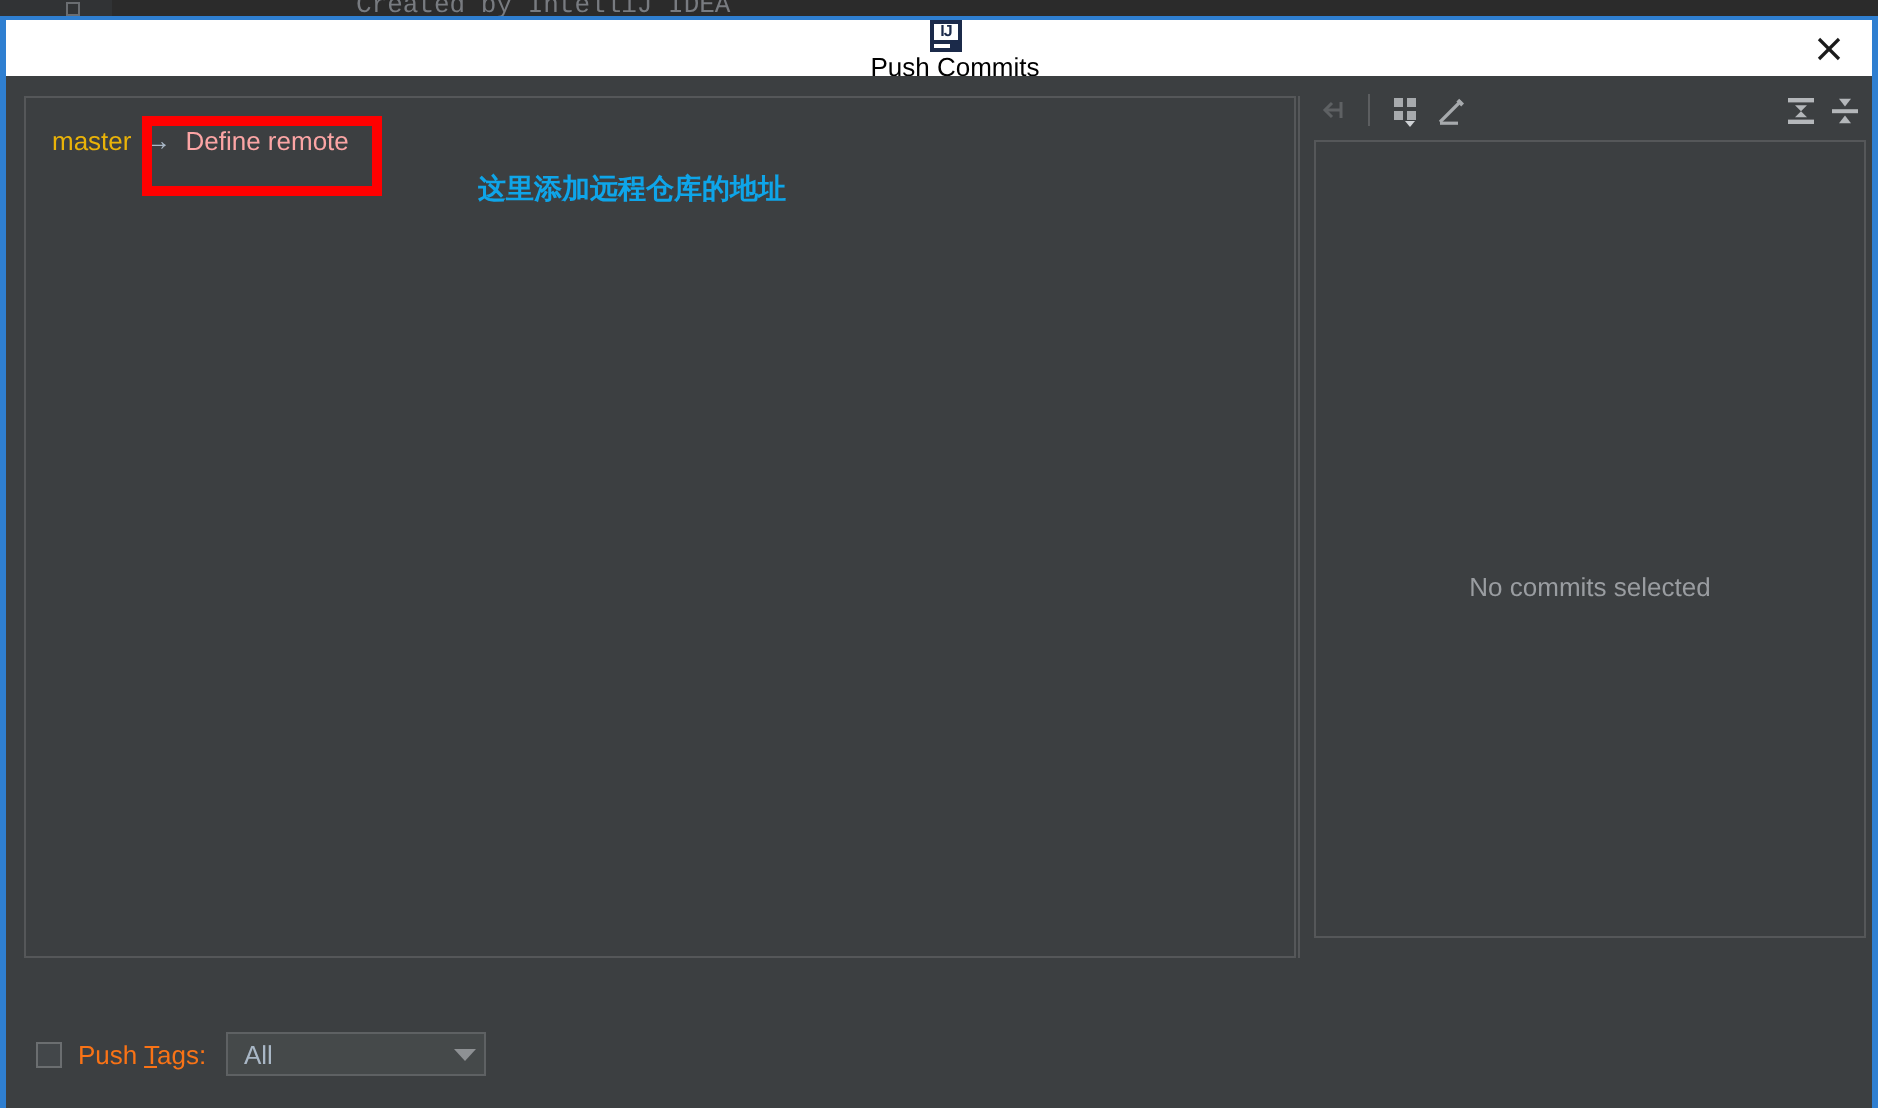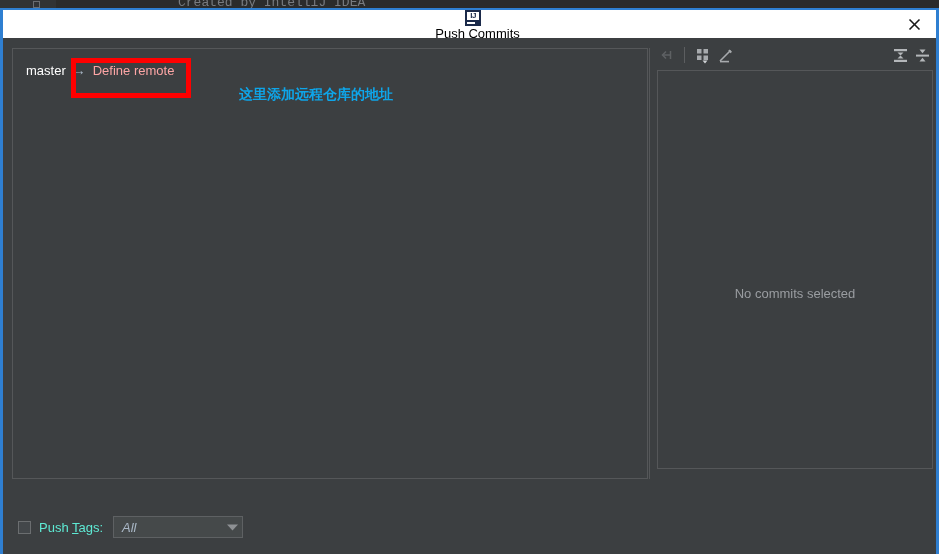--- a/index.html
+++ b/index.html
@@ -138,21 +138,21 @@
   #push-target-row {
     position: absolute;
     left: 13px; top: 11px;
     height: 20px;
     display: flex;
     align-items: center;
     font-size: 13px;
     white-space: nowrap;
   }
   #push-target-row .branch-name {
-    color: #ffffff;
+    color: #eab308;
   }
   #push-target-row .arrow-glyph {
     color: #a9b7c6;
     margin: 0 7px 0 6px;
     font-size: 14px;
   }
   #push-target-row .define-remote {
     color: #fca5a5;
     cursor: pointer;
   }
@@ -238,21 +238,21 @@
   }
   .chk {
     width: 13px; height: 13px;
     box-sizing: border-box;
     border: 1px solid #6b6e70;
     background: #43474a;
     cursor: pointer;
   }
   #push-tags-label {
     font-size: 13px;
-    color: #5eead4;
+    color: #f97316;
     margin-left: 8px;
     white-space: nowrap;
     cursor: default;
   }
   #push-tags-label .mn { text-decoration: underline; }
   #tags-combo {
     position: absolute;
     left: 110px; top: 478px;
     width: 130px; height: 22px;
     box-sizing: border-box;
@@ -260,21 +260,20 @@
     background: #45494a;
     display: flex;
     align-items: center;
     cursor: pointer;
   }
   #tags-combo .cb-val {
     font-size: 13px;
     color: #a9b7c6;
     padding-left: 8px;
     flex: 1 1 auto;
-    font-style: italic;
   }
   #tags-combo .cb-arrow {
     width: 20px;
     display: flex;
     align-items: center;
     justify-content: center;
   }
 </style>
 </head>
 <body>

